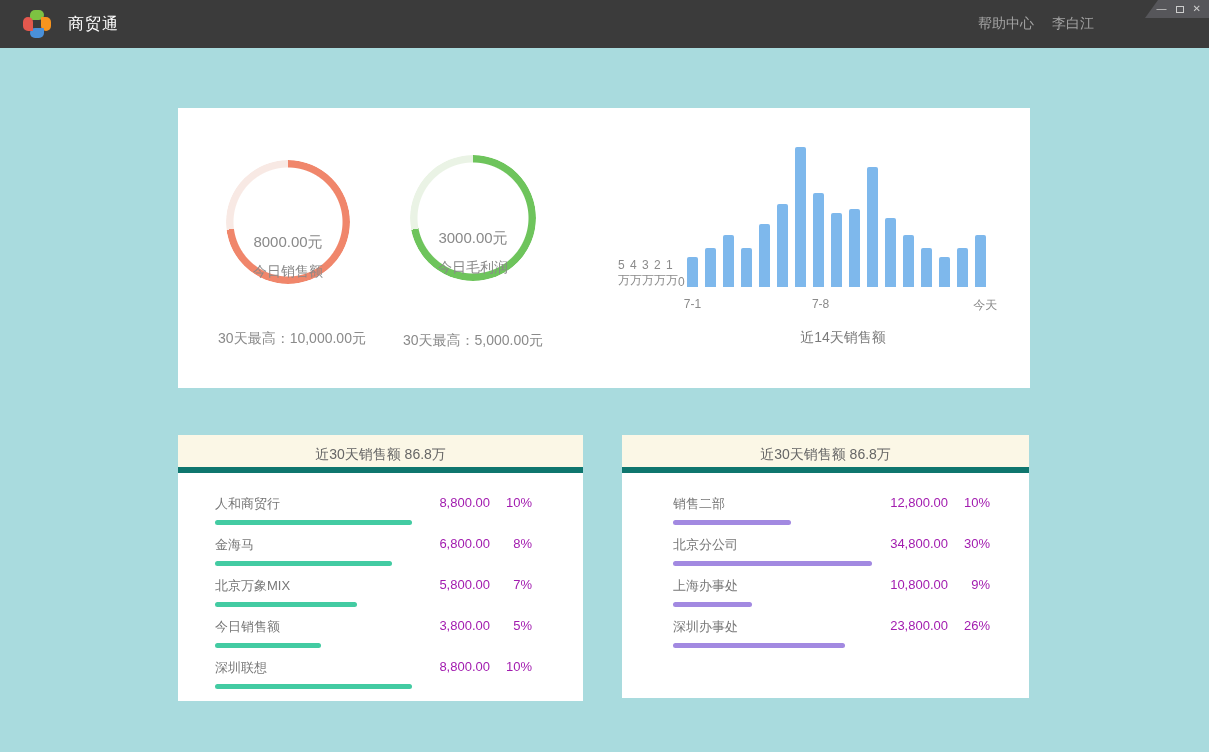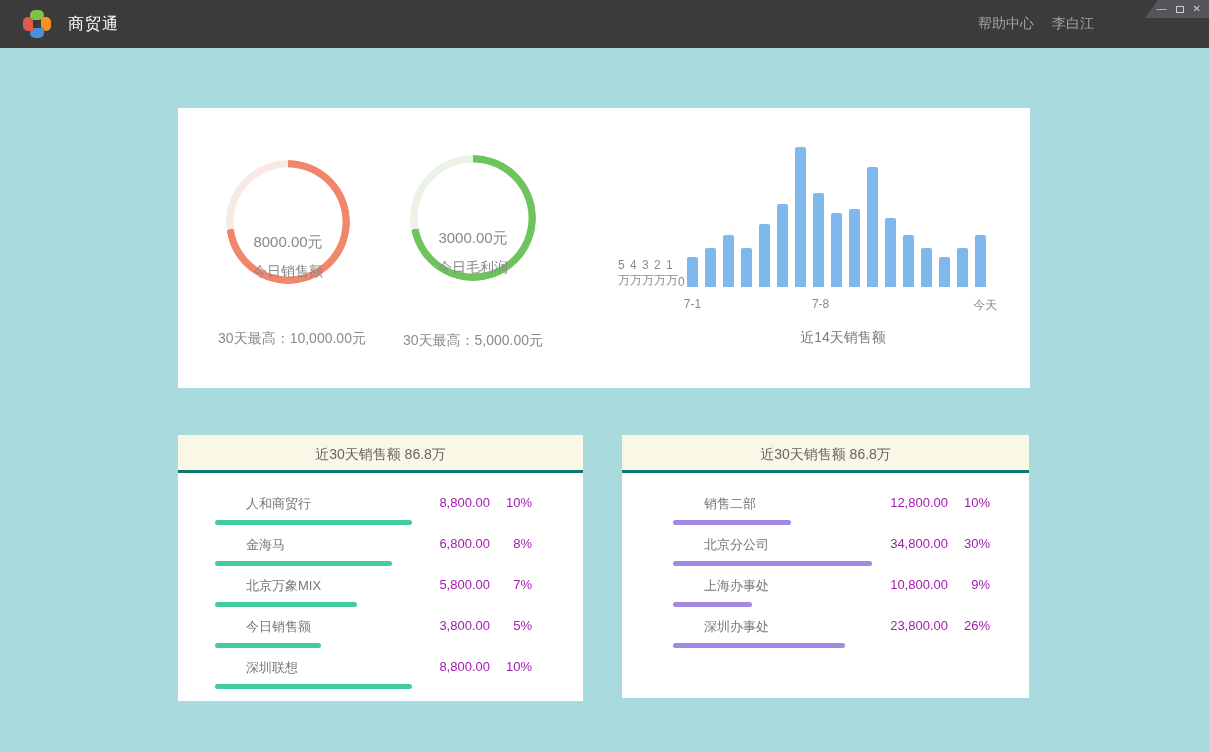--- a/index.html
+++ b/index.html
@@ -46,27 +46,27 @@
             display:flex; flex-direction:row; justify-content:space-between; align-items:flex-end;
             font-size:12px; color:#8A8A8A; }
   #bars { position:absolute; left:509px; bottom:101px; display:flex; align-items:flex-end; gap:7px; }
   .bar { width:11px; border-radius:2px 2px 0 0; }
   #x-labels { position:absolute; left:509px; top:189px; width:312px; height:14px; }
   #x-labels span { position:absolute; transform:translateX(-50%); font-size:12px; color:#8A8A8A; white-space:nowrap; }
   #chart-title { position:absolute; left:509px; top:221px; width:312px; text-align:center; font-size:14px; color:#7A7A7A; }
 
   
   .rank-header { height:38px; line-height:38px; text-align:center; background:#FBF7E6;
-                 border-bottom:3px solid #0f766e; font-size:14px; color:#666666; }
+                 border-bottom:6px solid #0f766e; font-size:14px; color:#666666; }
   .rank-body { padding:22px 0 0 0; }
   #card-rank-left  .rank-body { padding-left:37px; padding-right:51px; }
   #card-rank-right .rank-body { padding-left:51px; padding-right:39px; }
   .rank-row { display:flex; margin-bottom:11px; }
   .rank-left { flex:1; }
-  .rank-name { font-size:13px; color:#777777;margin-left:31px; }
+  .rank-name { font-size:13px; color:#777777; }
   .rank-bar { height:5px; border-radius:3px; margin-top:7px; }
   .rank-right { display:flex; align-items:flex-start; justify-content:flex-end; width:120px;
                 font-size:13px; color:#a21caf; padding-bottom:1px; }
   #card-rank-right .rank-right { width:110px; }
   .rank-value { flex:1; text-align:right; }
   .rank-pct { width:42px; text-align:right; }
 </style>
 </head>
 <body>
 

